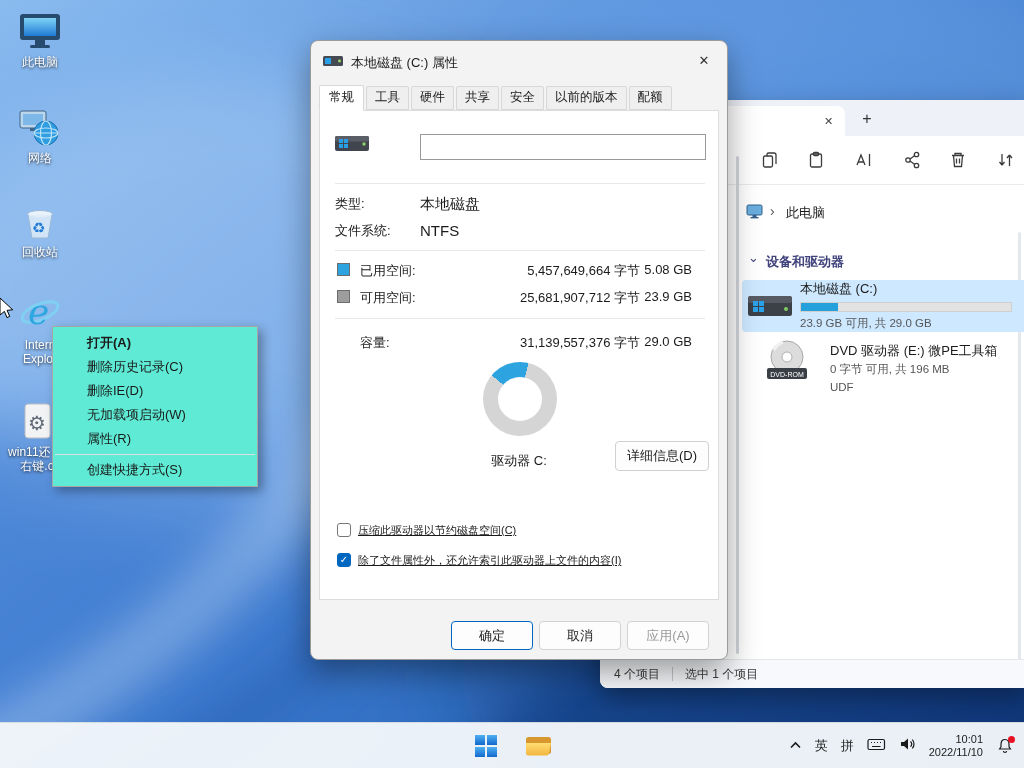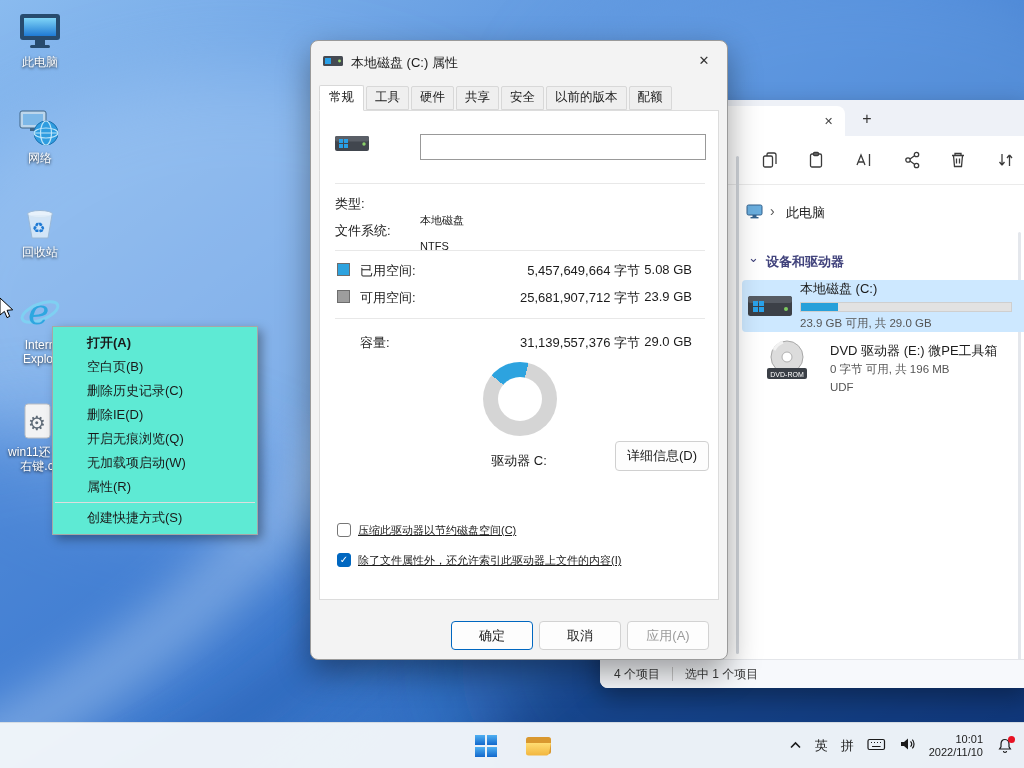--- a/index.html
+++ b/index.html
@@ -69,21 +69,21 @@
   .dlg-tab{font-size:12.5px;background:#efefef;border:1px solid #d8d8d8;padding:2px 8px 3px;margin-right:2px;
     border-radius:2px 2px 0 0;}
   .dlg-tab.sel{background:#fff;border-bottom-color:#fff;padding:3px 9px 4px;transform:translateY(1px);z-index:3;}
   .dlg-page{position:absolute;left:8px;top:69px;width:400px;height:490px;background:#fff;
     border:1px solid #dcdcdc;box-sizing:border-box;}
   .pg-drive-icon{position:absolute;left:15px;top:16px;}
   .pg-input{position:absolute;left:100px;top:23px;width:286px;height:26px;border:1px solid #999;
     box-sizing:border-box;font-size:13px;padding:0 6px;background:#fff;outline:none;}
   .pg-sep{position:absolute;left:15px;right:13px;height:1px;background:#e8e8e8;}
   .lbl{position:absolute;left:15px;font-size:13px;}
-  .val{position:absolute;left:100px;font-size:11px;margin-top:18px;}
+  .val{position:absolute;left:100px;font-size:15px;}
   .sw{position:absolute;left:17px;width:13px;height:13px;border:1px solid #6d6d6d;box-sizing:border-box;}
   .lbl2{position:absolute;left:40px;font-size:13px;}
   .bytes{position:absolute;right:78px;font-size:13px;text-align:right;}
   .gbs{position:absolute;right:26px;width:60px;font-size:13px;text-align:right;}
   .donut{position:absolute;left:163px;top:251px;width:74px;height:74px;border-radius:50%;}
   .donut-hole{position:absolute;left:15px;top:15px;width:44px;height:44px;border-radius:50%;background:#fff;}
   .drive-caption{position:absolute;left:0;right:0;top:341px;text-align:center;font-size:13px;}
   .details-btn{position:absolute;left:295px;top:330px;width:92px;height:28px;background:#fdfdfd;
     border:1px solid #d0d0d0;border-radius:4px;display:flex;align-items:center;justify-content:center;font-size:13px;}
   .cb{position:absolute;left:17px;width:14px;height:14px;border:1px solid #767676;border-radius:3px;
@@ -379,24 +379,22 @@
     <span class="cb-label" style="top:442px">除了文件属性外，还允许索引此驱动器上文件的内容(I)</span>
   </div>
 
   <div class="dlg-btn" id="btn-ok">确定</div>
   <div class="dlg-btn" id="btn-cancel">取消</div>
   <div class="dlg-btn" id="btn-apply">应用(A)</div>
 </div>
 
 <div id="context-menu">
   <div class="menu-item bold">打开(A)</div>
-  <div class="menu-item">空白页(B)</div>
   <div class="menu-item">删除历史记录(C)</div>
   <div class="menu-item">删除IE(D)</div>
-  <div class="menu-item">开启无痕浏览(Q)</div>
   <div class="menu-item">无加载项启动(W)</div>
   <div class="menu-item">属性(R)</div>
   <div class="menu-sep"></div>
   <div class="menu-item">创建快捷方式(S)</div>
 </div>
 
 <div id="taskbar">
   <div class="tb-center">
     <div class="tb-btn">
       <svg width="22" height="22">

